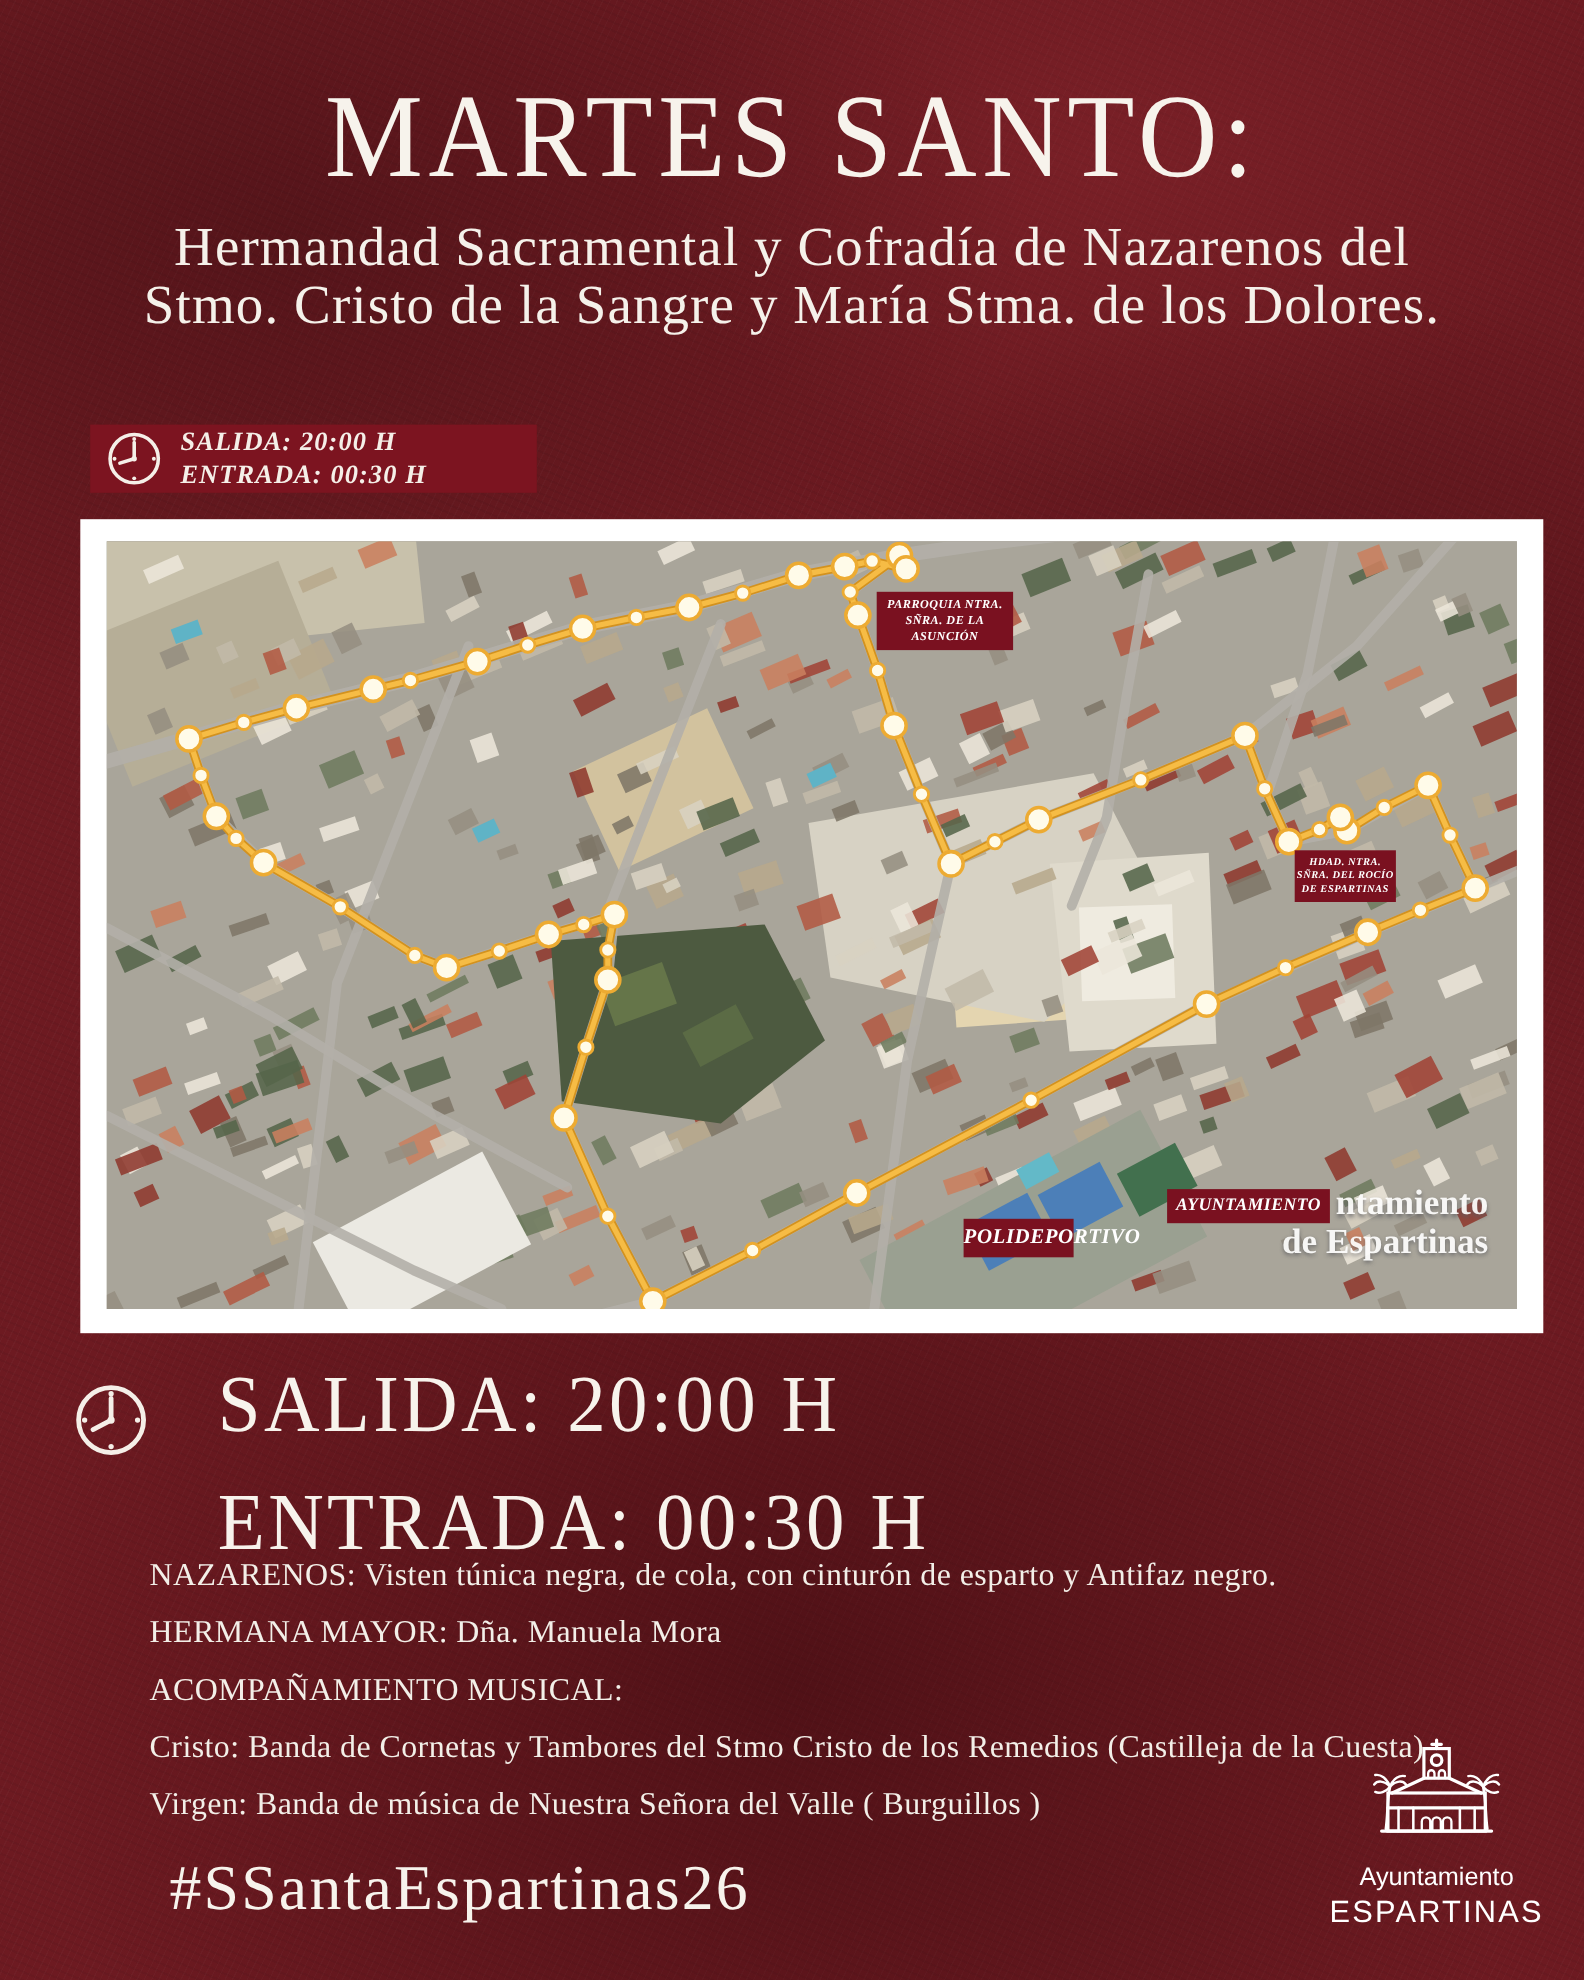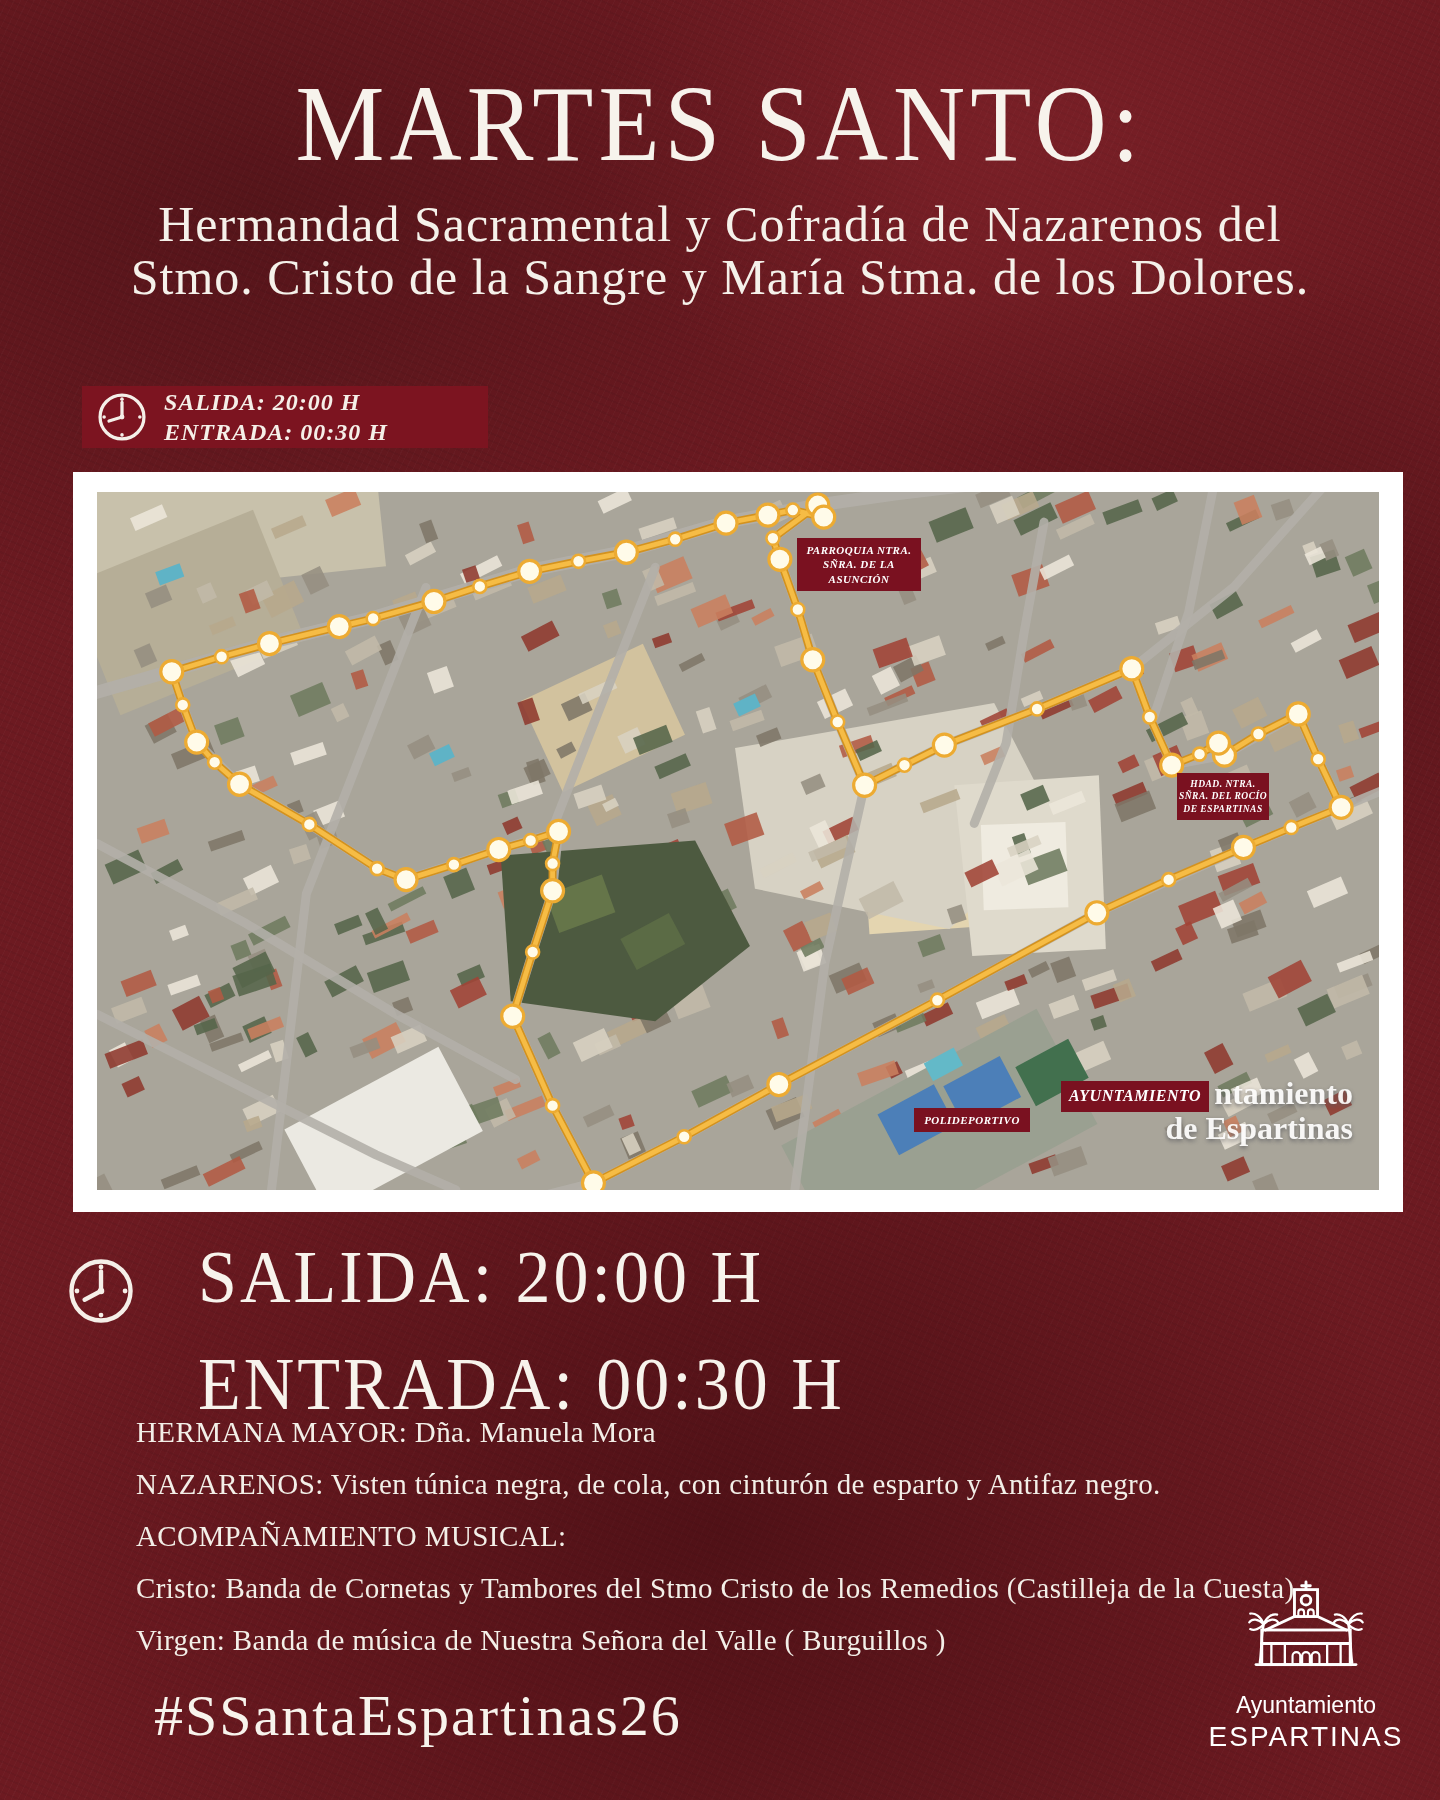--- a/index.html
+++ b/index.html
@@ -519,21 +519,21 @@
           <div>SÑRA. DE LA ASUNCIÓN</div>
         </div>
         <div class="map-label" style="left: 1080px; top: 281px; width: 92px; font-size: 9.5px;">
           <div>HDAD. NTRA.</div>
           <div>SÑRA. DEL ROCÍO</div>
           <div>DE ESPARTINAS</div>
         </div>
         <div class="map-label" style="left: 964px; top: 589px; width: 148px; font-size: 16px;">
           <div>AYUNTAMIENTO</div>
         </div>
-        <div class="map-label" style="left: 779px; top: 616px; width: 116px; font-size: 11px; margin-left: 38px;">
+        <div class="map-label" style="left: 779px; top: 616px; width: 100px; font-size: 19px;">
           <div>POLIDEPORTIVO</div>
         </div>
       </div>
   </div>
 
   <div class="sched-clock">
     <svg width="70" height="70" viewBox="0 0 64 64">
       <circle cx="32" cy="32" r="27" fill="none" stroke="#f5efe8" stroke-width="4"></circle>
       <circle cx="32" cy="10" r="2.2" fill="#f5efe8"></circle>
         <circle cx="54" cy="32" r="2.2" fill="#f5efe8"></circle>
@@ -543,22 +543,22 @@
       <line x1="32" y1="32" x2="17" y2="40" stroke="#f5efe8" stroke-width="4" stroke-linecap="round"></line>
       <circle cx="32" cy="32" r="3" fill="#f5efe8"></circle>
     </svg>
   </div>
   <div class="sched-text">
     <div>SALIDA: 20:00 H</div>
     <div>ENTRADA: 00:30 H</div>
   </div>
 
   <div class="details">
+    <div>NAZARENOS: Visten túnica negra, de cola, con cinturón de esparto y Antifaz negro.</div>
     <div>HERMANA MAYOR: Dña. Manuela Mora</div>
-    <div>NAZARENOS: Visten túnica negra, de cola, con cinturón de esparto y Antifaz negro.</div>
     <div>ACOMPAÑAMIENTO MUSICAL:</div>
     <div>Cristo: Banda de Cornetas y Tambores del Stmo Cristo de los Remedios (Castilleja de la Cuesta)</div>
     <div>Virgen: Banda de música de Nuestra Señora del Valle ( Burguillos )</div>
   </div>
 
   <div class="hashtag">#SSantaEspartinas26</div>
 
   <div class="logo">
     <svg width="120" height="100" viewBox="0 0 120 104" fill="none" stroke="#ffffff" stroke-width="3" stroke-linecap="round">
       <path d="M60,2 V10 M55.5,6 H64.5"></path>

